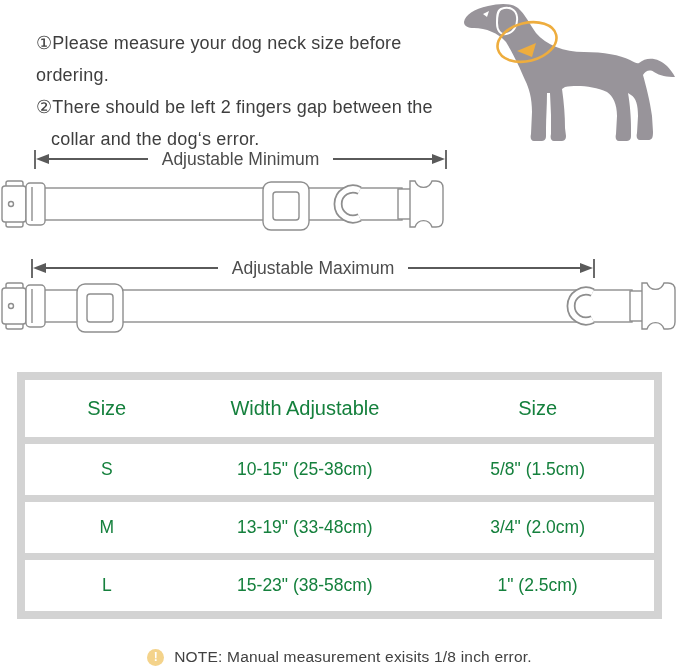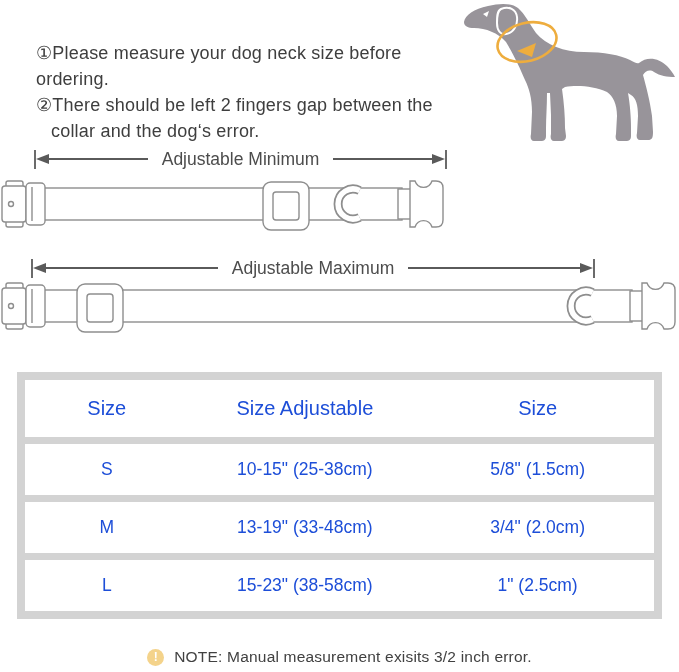--- a/index.html
+++ b/index.html
@@ -10,39 +10,39 @@
     --orange:#eead3e;
     --frame:#d3d3d3;
     --note-yellow:#f4d38b;
   }
   *{margin:0;padding:0;box-sizing:border-box;}
   body{font-family:"Liberation Sans", sans-serif;background:#fff;}
   .canvas{position:relative;width:679px;height:672px;background:#fff;overflow:hidden;}
 
   
   .instructions{position:absolute;left:36px;top:27px;width:420px;
-    font-size:18px;line-height:26px;color:var(--ink);letter-spacing:.2px;margin-top:13px;}
+    font-size:18px;line-height:32px;color:var(--ink);letter-spacing:.2px;}
   .instructions .indent{padding-left:15px;}
 
   
   .dim-arrow{position:absolute;display:flex;align-items:center;height:20px;color:#4c4c4c;justify-content:center;}
   .dim-cap{width:2px;height:19px;background:#6b6b6b;}
   .dim-line{flex:1;height:1.5px;background:var(--line);}
   .ah{width:0;height:0;border-top:5.5px solid transparent;border-bottom:5.5px solid transparent;}
   .ah.left{border-right:13px solid var(--line);}
   .ah.right{border-left:13px solid var(--line);}
   .dim-label{padding:0 14px;font-size:17.5px;white-space:nowrap;}
 
   .collar-svg{position:absolute;}
 
   
   .size-table{position:absolute;left:17px;top:372px;width:645px;background:var(--frame);
     padding:8px;display:flex;flex-direction:column;gap:7px;}
   .t-row{background:#fff;display:grid;grid-template-columns:26% 37% 37%;align-items:center;
-    text-align:center;color:#1d4ed8;}
+    text-align:center;color:#15803d;}
   .t-row.head{height:57px;font-size:20px;}
   .t-row.data{height:51px;font-size:17.5px;}
 
   
   .note{position:absolute;left:0;top:648px;width:679px;display:flex;align-items:center;
     justify-content:center;gap:10px;}
   .note-icon{width:17px;height:17px;border-radius:50%;background:var(--note-yellow);
     color:#fff;font-size:12px;font-weight:bold;display:flex;align-items:center;justify-content:center;}
   .note-text{font-size:15.5px;color:#414141;letter-spacing:.2px;}
 </style>
@@ -140,21 +140,21 @@
     <rect x="87" y="16" width="26" height="28" rx="3"></rect>
     <path d="M592.6,14.5 A15,15 0 1 0 592.6,41.5" fill="none" stroke="#8e8e8e" stroke-width="9"></path>
     <path d="M592.6,14.5 A15,15 0 1 0 592.6,41.5" fill="none" stroke="#ffffff" stroke-width="5.5"></path>
     <rect x="630" y="13" width="14" height="30"></rect>
     <path d="M642,5 L647,5 C650,13.5 661,13.5 664,5 L668,5 Q675,5 675,12 L675,44 Q675,51 668,51 L664,51 C661,42.5 650,42.5 647,51 L642,51 Z"></path>
   </svg>
 
   <div class="size-table">
     <div class="t-row head">
       <div>Size</div>
-      <div>Size Adjustable</div>
+      <div>Width Adjustable</div>
       <div>Size</div>
     </div>
     <div class="t-row data">
       <div>S</div>
       <div>10-15" (25-38cm)</div>
       <div>5/8" (1.5cm)</div>
     </div>
     <div class="t-row data">
       <div>M</div>
       <div>13-19" (33-48cm)</div>
@@ -162,16 +162,16 @@
     </div>
     <div class="t-row data">
       <div>L</div>
       <div>15-23" (38-58cm)</div>
       <div>1" (2.5cm)</div>
     </div>
   </div>
 
   <div class="note">
     <div class="note-icon">!</div>
-    <div class="note-text">NOTE: Manual measurement exisits 3/2 inch error.</div>
+    <div class="note-text">NOTE: Manual measurement exisits 1/8 inch error.</div>
   </div>
 
 </div>
 
 </body></html>

